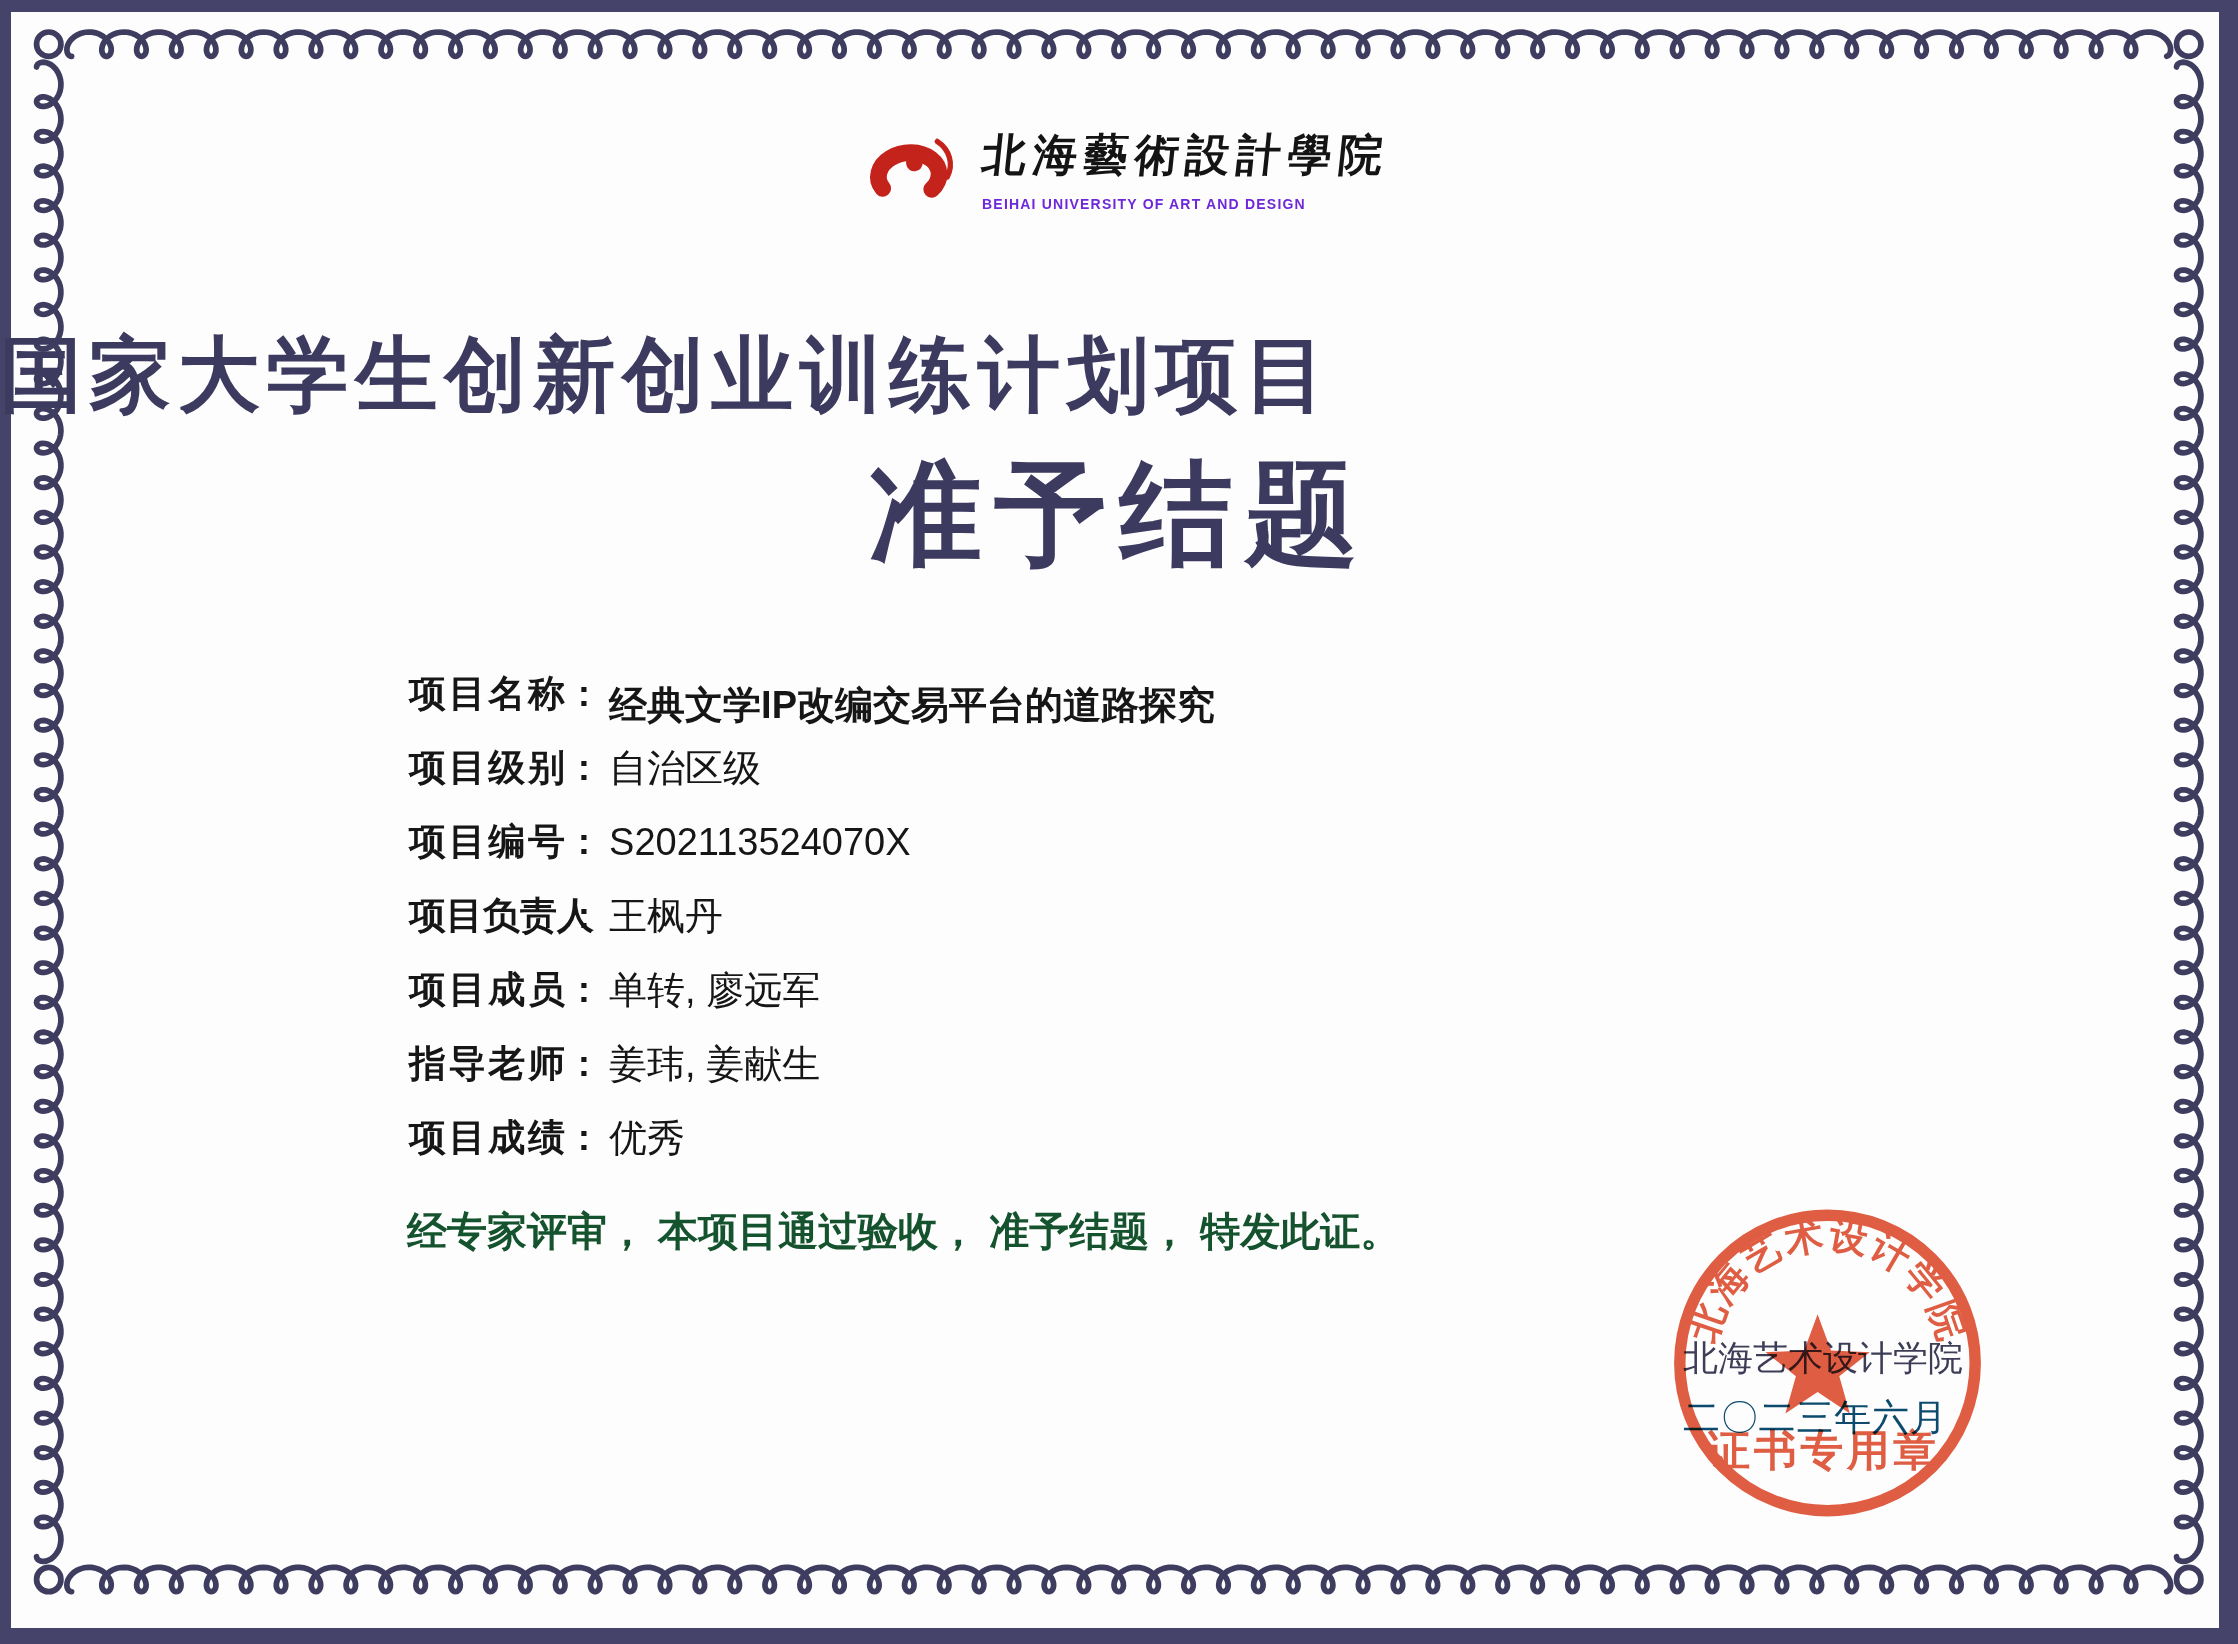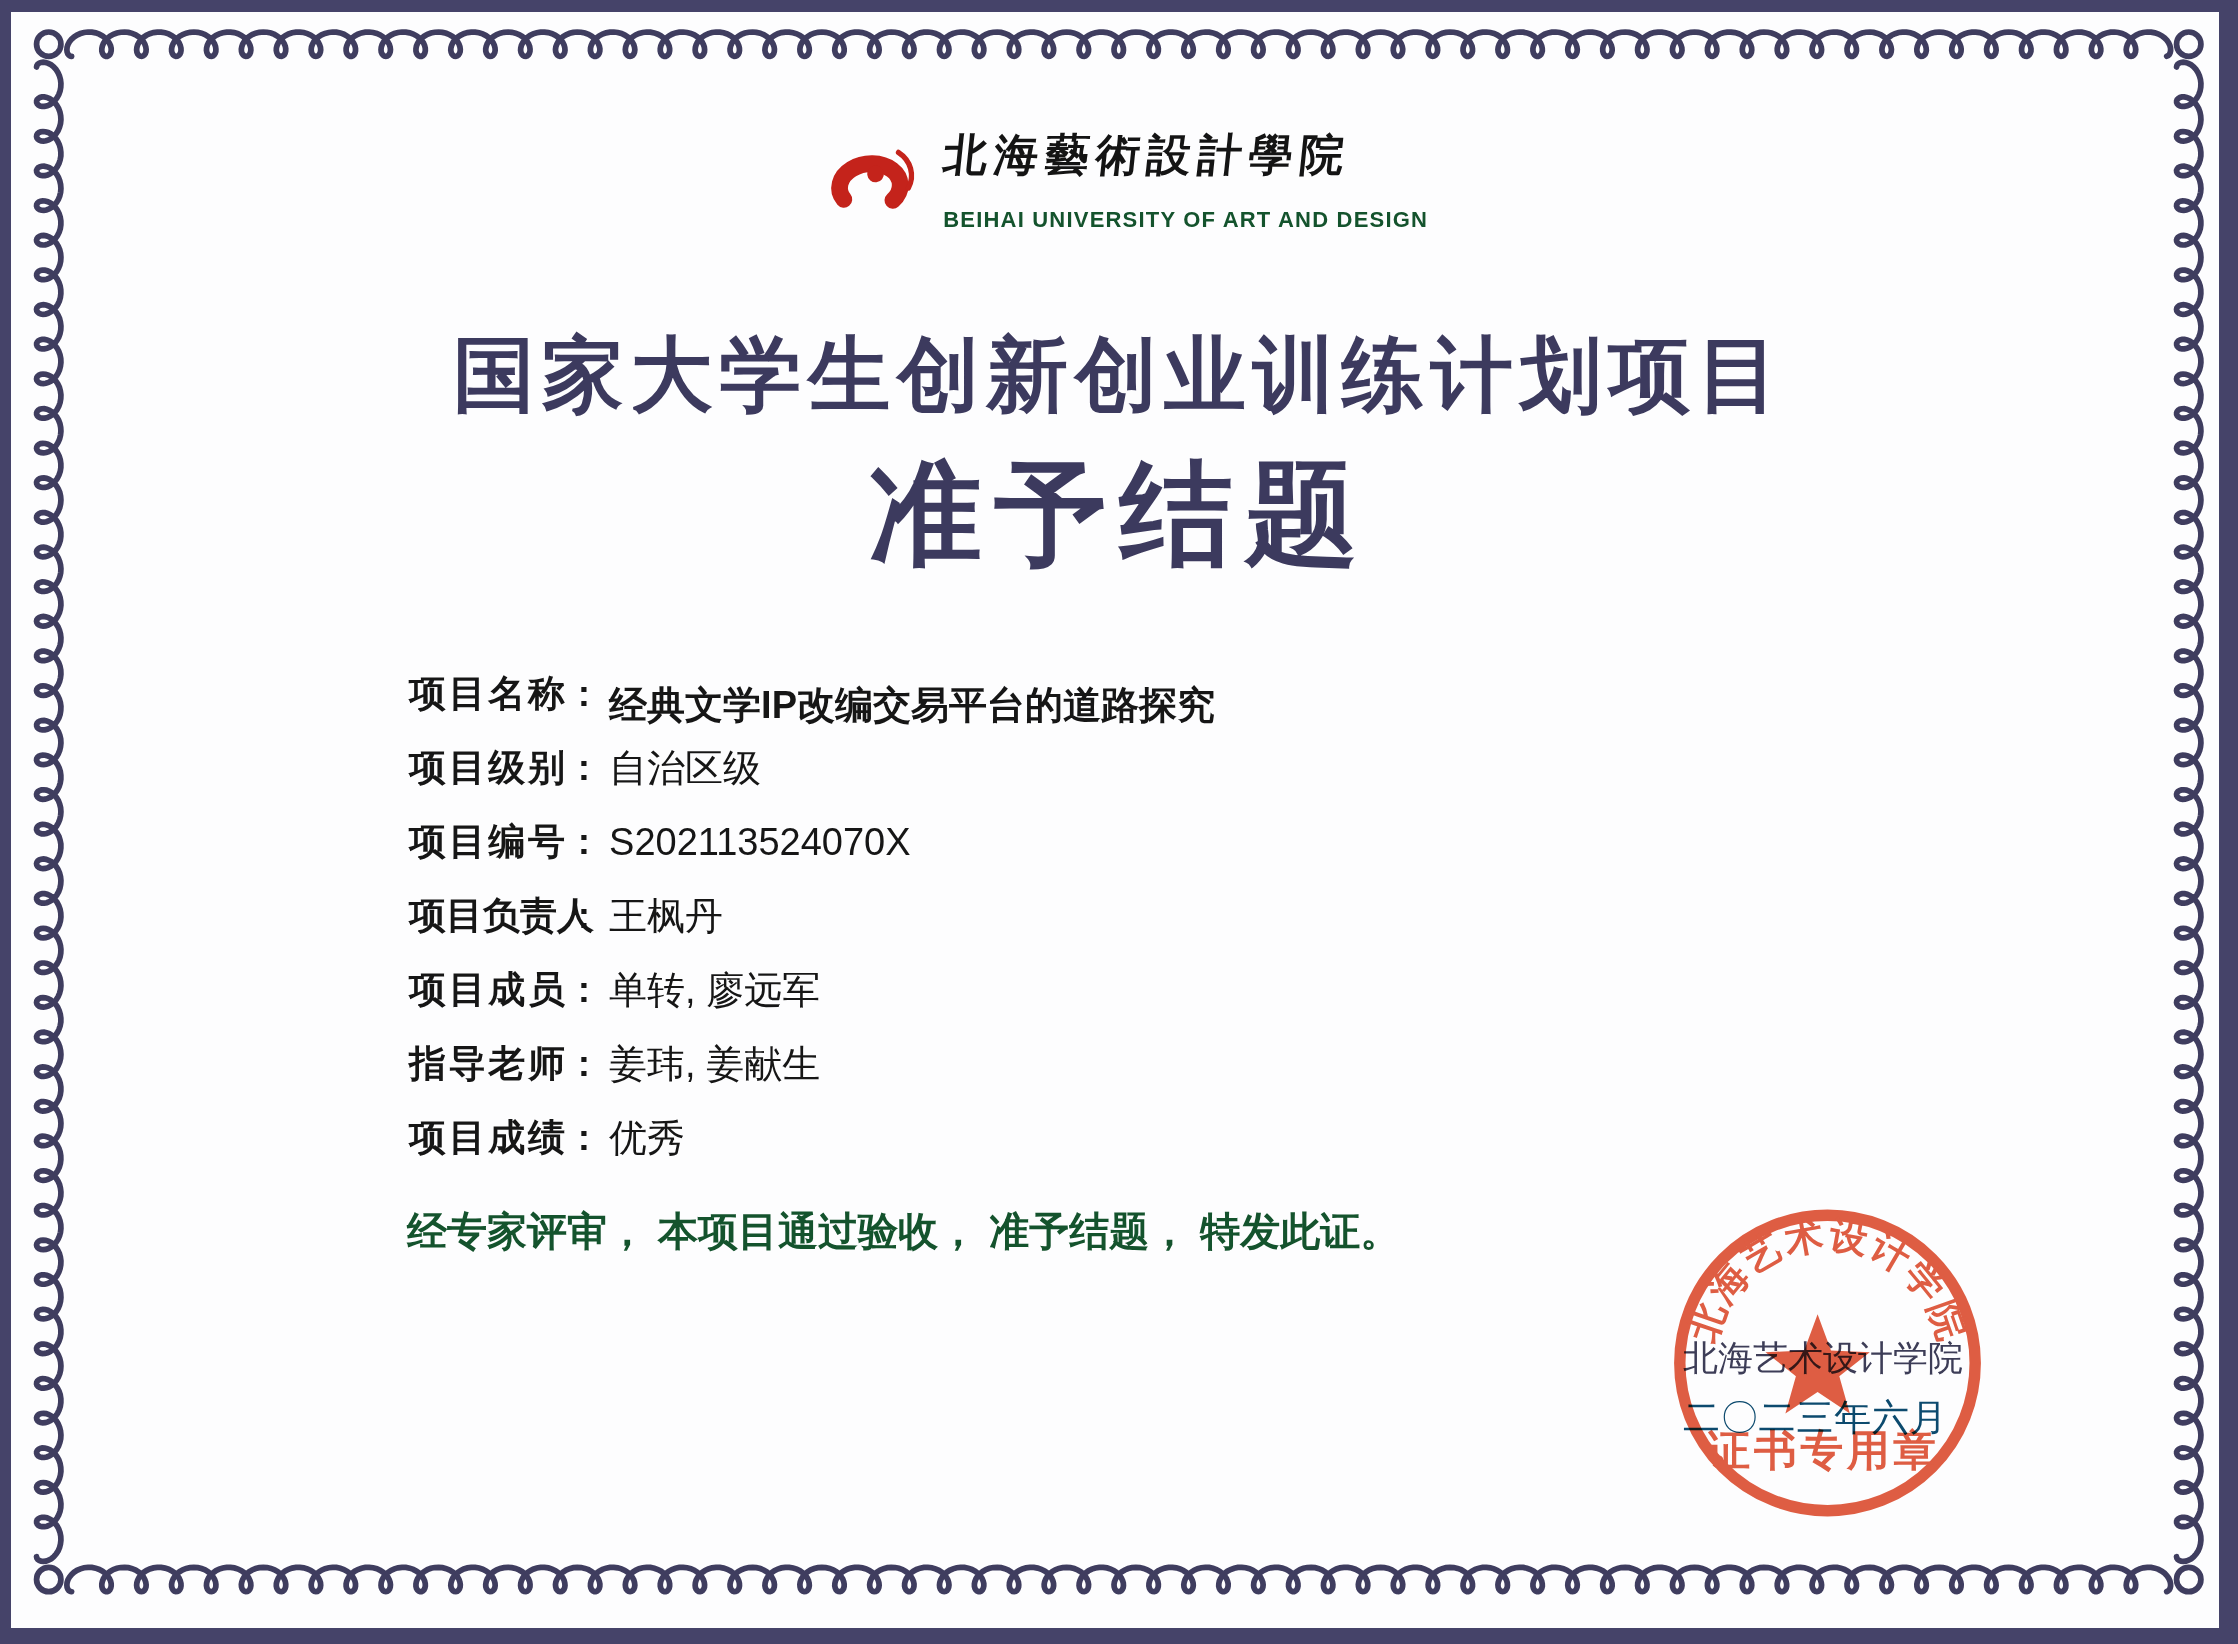--- a/index.html
+++ b/index.html
@@ -9,24 +9,24 @@
   .frame.top{left:0;top:0;width:2239px;height:12.2px;}
   .frame.left{left:0;top:0;width:11.4px;height:1645px;}
   .frame.right{left:2219px;top:0;width:20px;height:1645px;}
   .frame.bottom{left:0;top:1628px;width:2239px;height:17px;}
   svg.rope{position:absolute;left:0;top:0;width:2239px;height:1645px;}
 
   .logo{position:absolute;top:126px;left:50%;transform:translateX(-50%);
         display:flex;align-items:center;gap:18.3px;}
   .logo .zh{font-family:"Liberation Serif",serif;font-weight:700;font-size:44px;
             letter-spacing:6.9px;color:#141414;transform:skewX(-6deg);white-space:nowrap;}
-  .logo .en{font-weight:700;font-size:22px;letter-spacing:1.2px;color:#14532d;
-            margin-top:22px;white-space:nowrap;}
+  .logo .en{font-weight:700;font-size:14px;letter-spacing:1.2px;color:#6d28d9;
+            margin-top:11px;white-space:nowrap;}
 
-  .title1{position:absolute;top:321px;left:0;width:100%;text-align:center;
+  .title1{position:absolute;top:321px;left:0;width:100%;
           font-family:"Liberation Serif",serif;font-weight:700;font-size:82px;
           letter-spacing:6.9px;color:#3c3a5e;white-space:nowrap;}
   .title2{position:absolute;top:439px;left:0;width:100%;text-align:center;
           font-family:"Liberation Serif",serif;font-weight:700;font-size:113px;
           letter-spacing:12.2px;color:#3c3a5e;white-space:nowrap;}
 
   .fields{position:absolute;left:409px;top:657px;}
   .frow{height:74px;display:flex;align-items:center;color:#161616;}
   .flabel{display:inline-flex;justify-content:space-between;width:156px;
           font-size:37px;font-weight:650;flex:none;}

